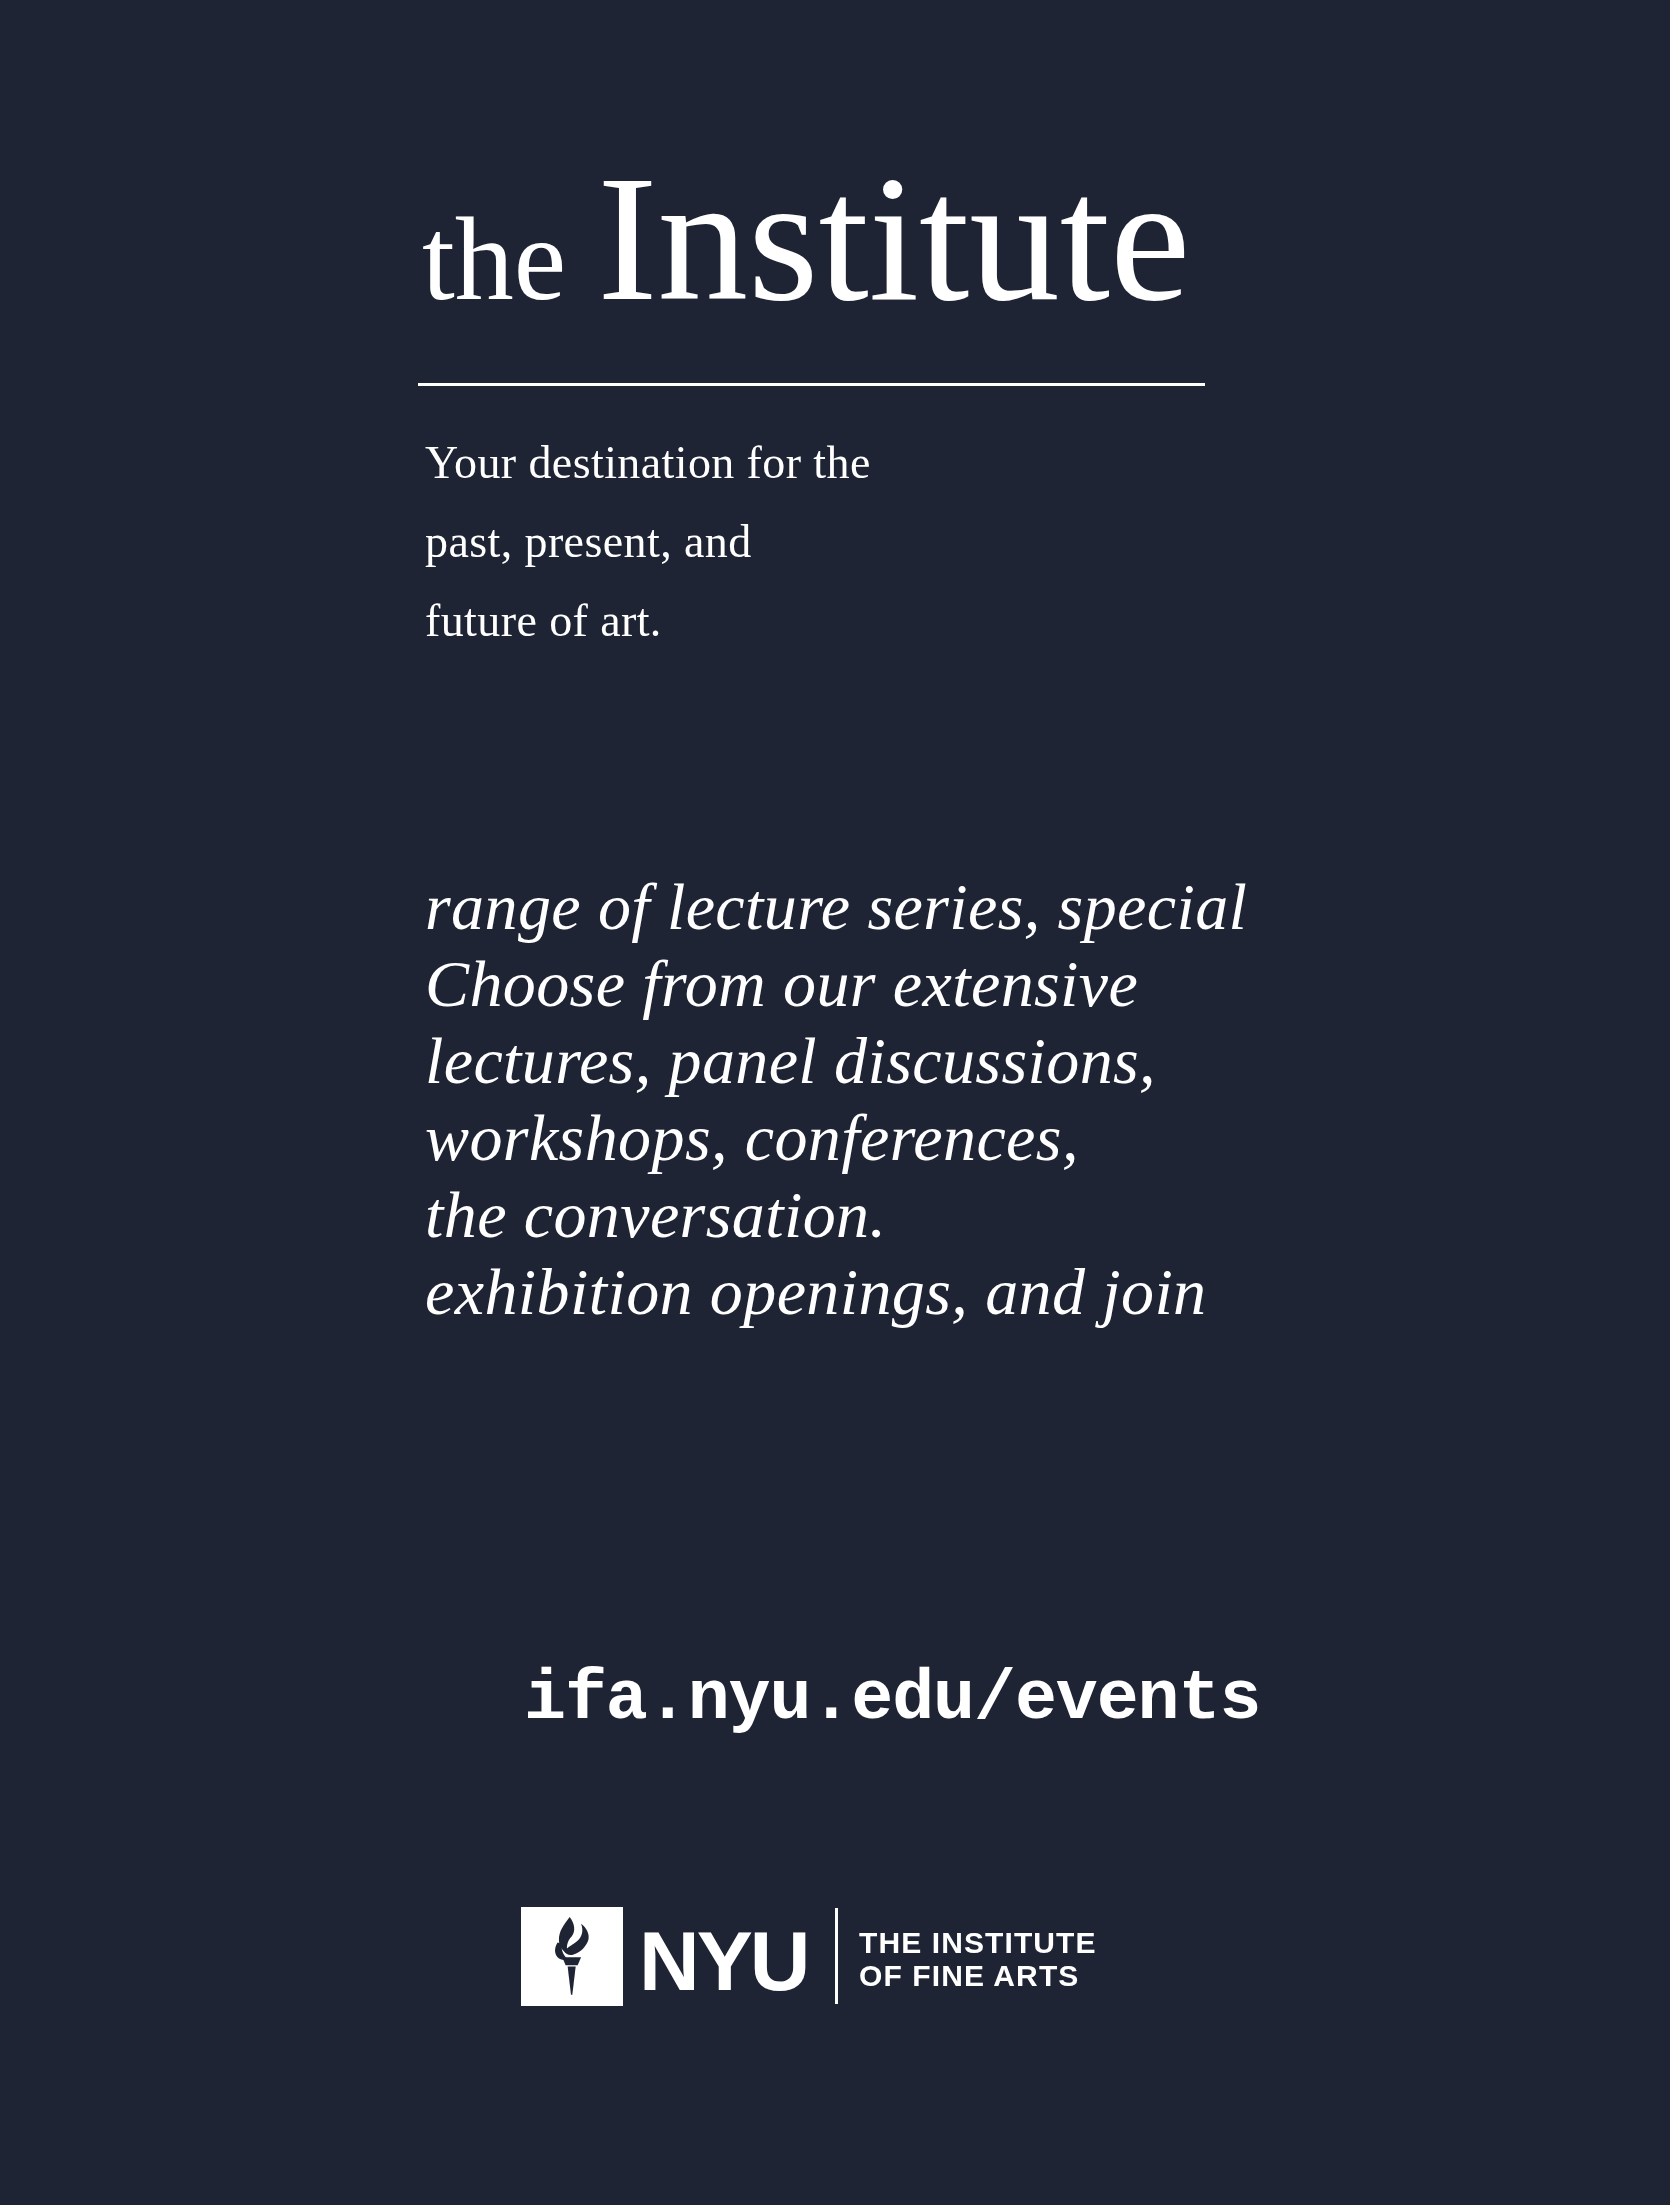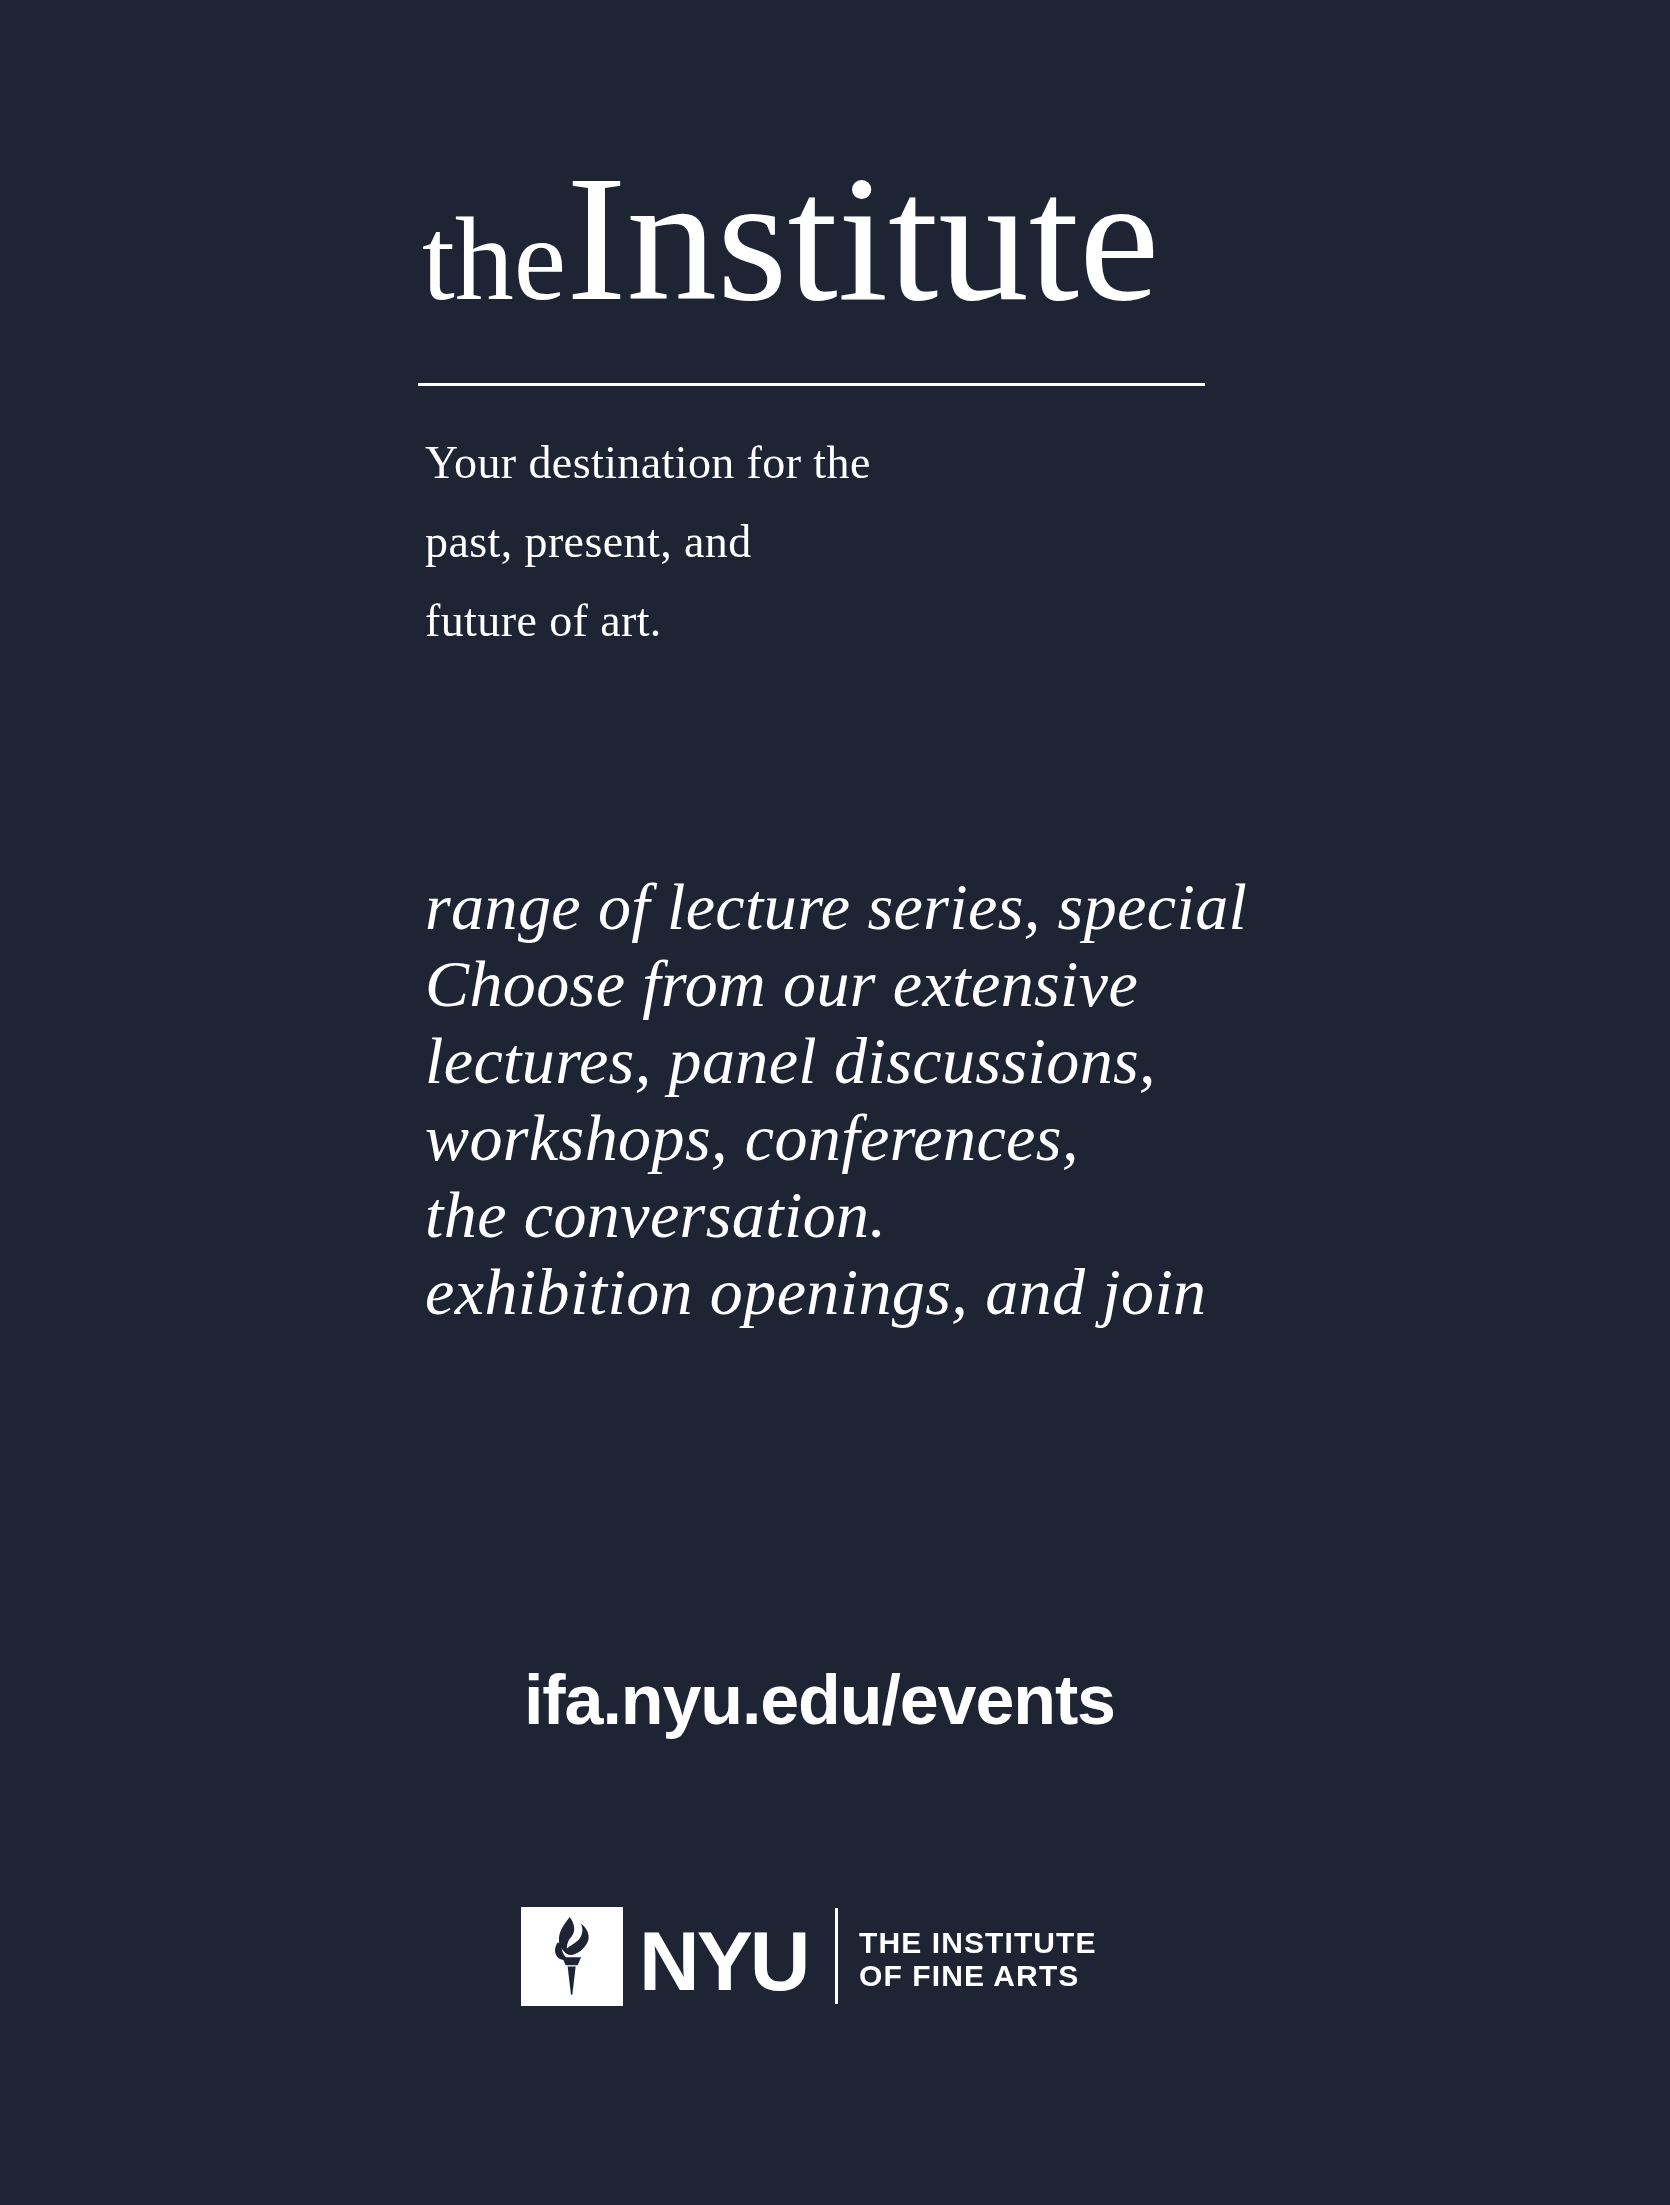--- a/index.html
+++ b/index.html
@@ -21,20 +21,21 @@
   }
   .title-block {
     position: absolute;
     left: 422px;
     top: 148px;
     line-height: 1;
     white-space: nowrap;
   }
   .title-the {
     font-size: 118px;
+    margin-right: 31px;
   }
   .title-main {
     font-size: 181px;
     margin-top: 44px;
   }
   .divider {
     position: absolute;
     left: 418px;
     top: 383px;
     width: 787px;
@@ -57,21 +58,21 @@
     top: 868px;
     font-size: 66px;
     font-style: italic;
     line-height: 77px;
     letter-spacing: 0.4px;
   }
   .url {
     position: absolute;
     left: 524px;
     top: 1665px;
-    font-family: Liberation Sans, sans-serif;
+    font-family: Liberation Mono, monospace;
     font-weight: bold;
     font-size: 70px;
     letter-spacing: -1.1px;
     line-height: 1;
     color: var(--text);
     text-decoration: none;
   }
   .torch-box {
     position: absolute;
     left: 521px;

